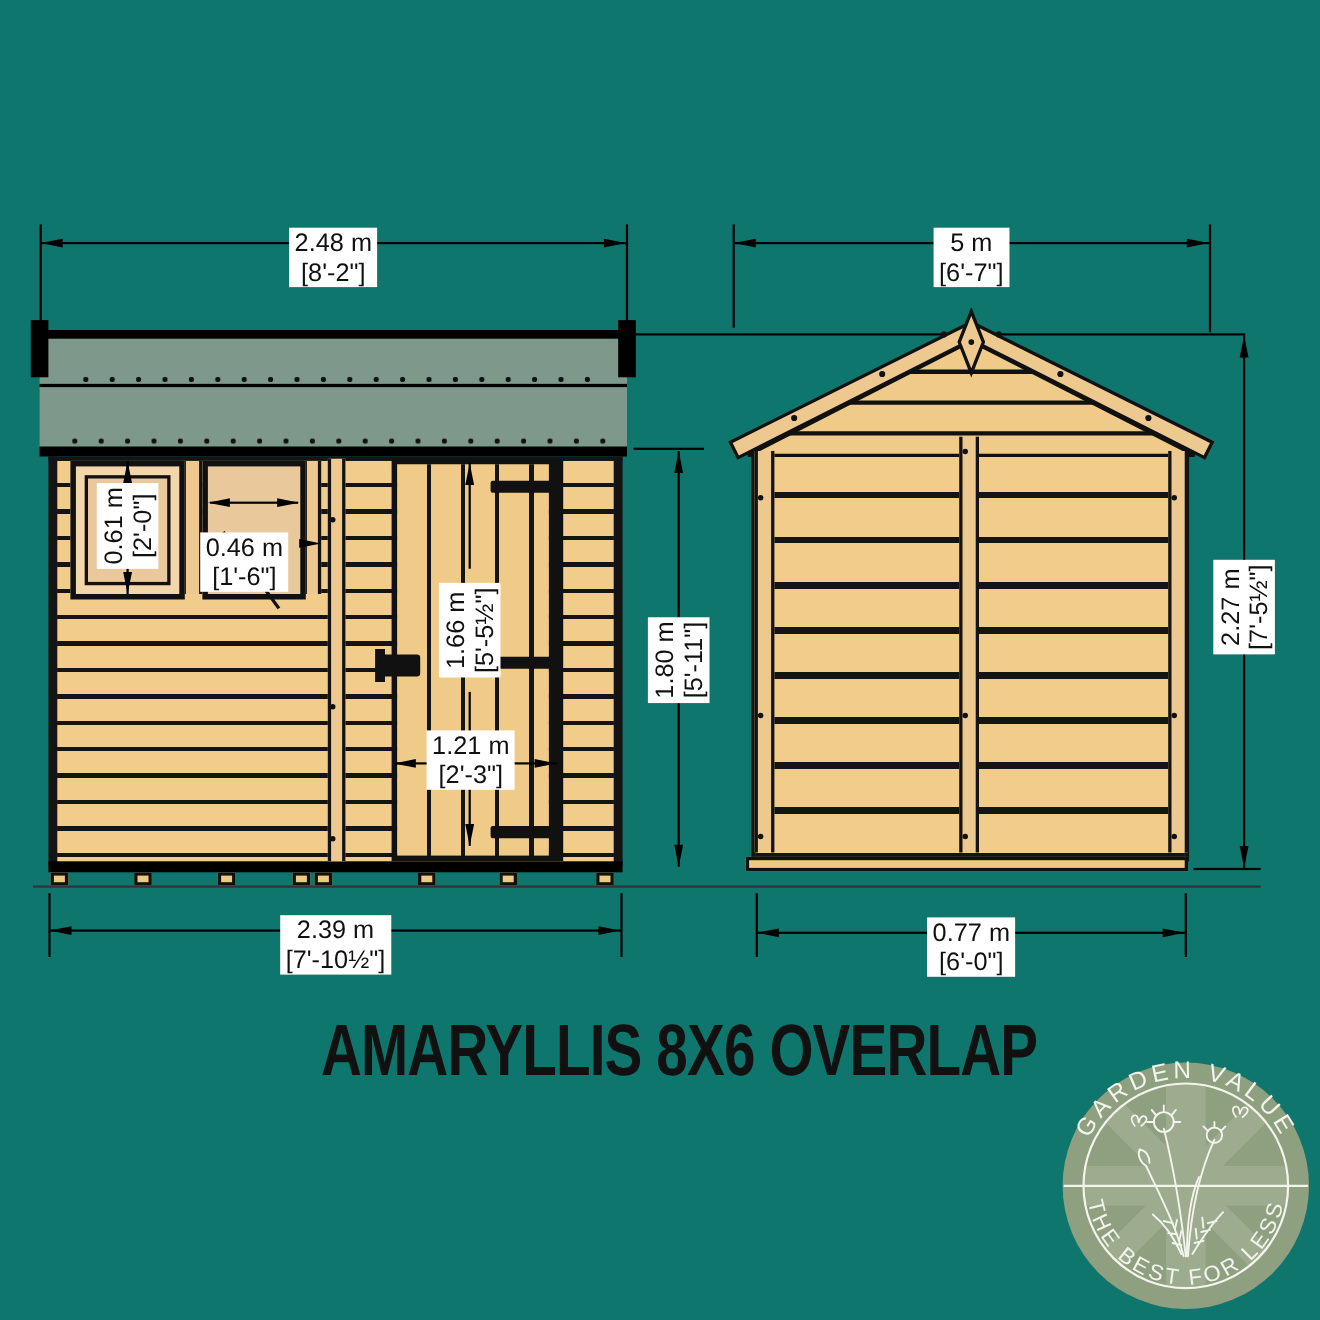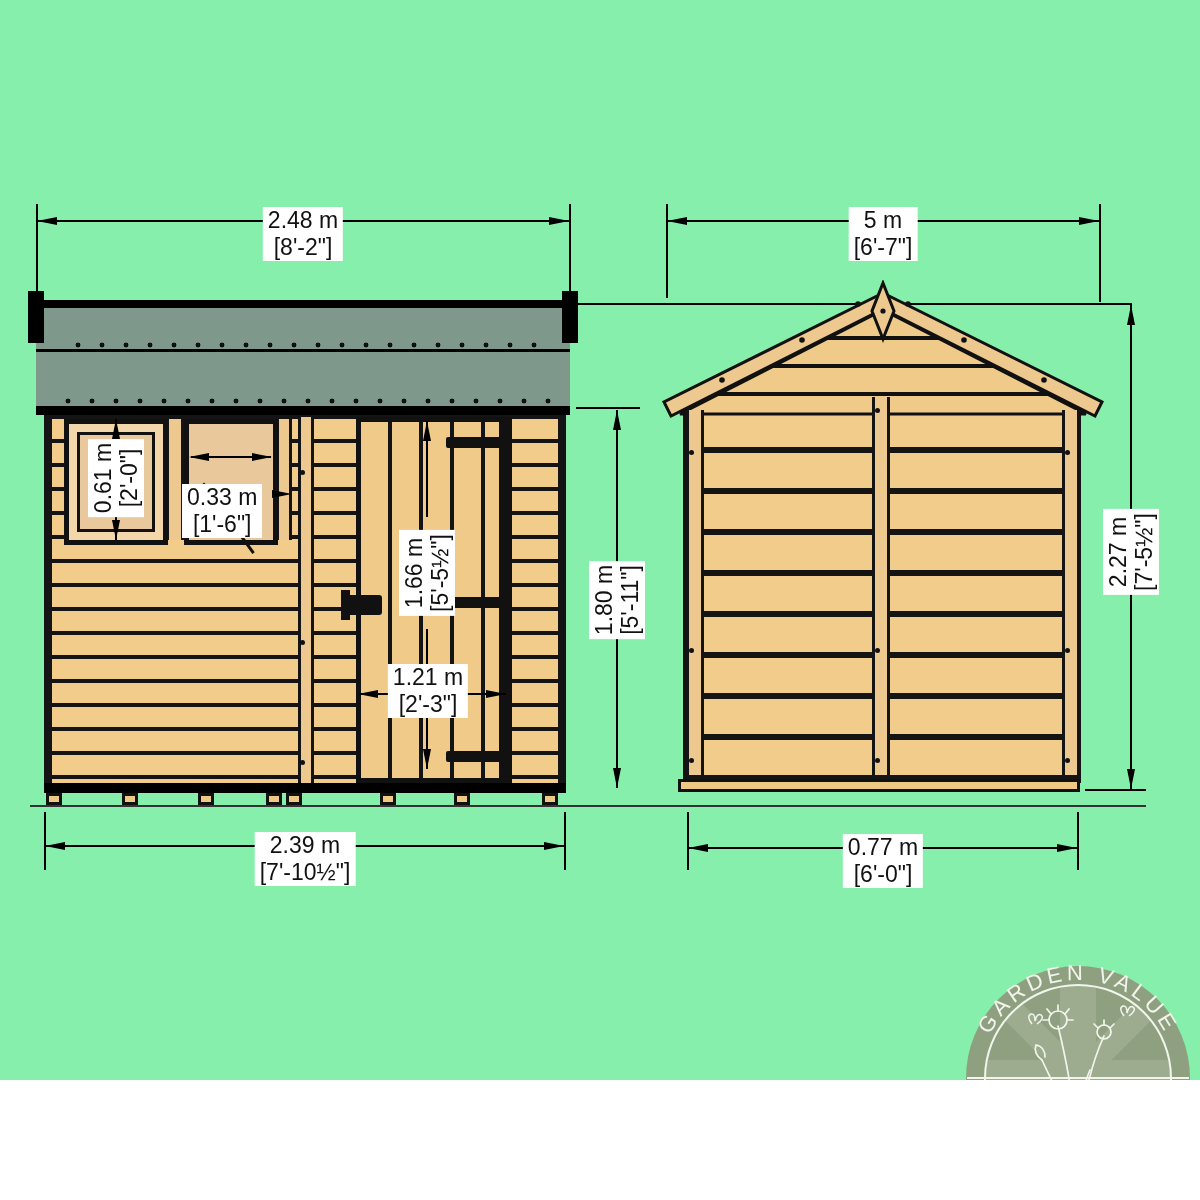--- a/index.html
+++ b/index.html
@@ -1,16 +1,16 @@
 <!DOCTYPE html>
 <html><head>
 <meta charset="utf-8">
 <style>
   html,body{margin:0;padding:0;background:#fff;}
-  #canvas{position:relative;width:1200px;height:1080px;background:#86efac;overflow:hidden;
+  #canvas{position:relative;width:1200px;height:1200px;background:#0f766e;overflow:hidden;
           font-family:"Liberation Sans",sans-serif;color:#111;}
   .hline,.vline{position:absolute;background:#000;}
   .ext{position:absolute;background:#000;}
   .arr{position:absolute;width:0;height:0;border-style:solid;}
   .arrL{border-width:4.5px 20px 4.5px 0;border-color:transparent #000 transparent transparent;}
   .arrR{border-width:4.5px 0 4.5px 20px;border-color:transparent transparent transparent #000;}
   .arrU{border-width:0 4.5px 20px 4.5px;border-color:transparent transparent #000 transparent;}
   .arrD{border-width:20px 4.5px 0 4.5px;border-color:#000 transparent transparent transparent;}
   .dlabel{position:absolute;background:#fff;font-size:23px;line-height:27px;text-align:center;
           white-space:nowrap;padding:0 5px;z-index:5;}
@@ -88,21 +88,21 @@
   <div class="trim" style="left:166px;top:419px;width:12px;height:121px;"></div>
 
   <div class="window" style="left:184px;top:419px;width:84px;height:116px;background:#e9c89c;">
     <div style="position:absolute;left:14px;top:58px;width:86px;height:3px;background:#111;transform:rotate(54deg);transform-origin:left center;"></div>
   </div>
   <div class="hline z3" style="left:191px;top:456px;width:80px;height:2px;"></div>
   <div class="arr arrL z3" style="left:189px;top:452.5px;"></div>
   <div class="arr arrR z3" style="left:252px;top:452.5px;"></div>
   <div class="arr arrR z3" style="left:272px;top:490px;"></div>
   <div class="dlabel" style="left:182px;top:484px;">
-    <div>0.33 m</div>
+    <div>0.46 m</div>
     <div>[1'-6"]</div>
   </div>
 
   <div class="trim" style="left:276px;top:419px;width:10px;height:121px;"></div>
   <div class="trim" style="left:298px;top:417px;width:10px;height:366px;"></div>
   <div class="nail" style="left:300px;top:470px;"></div>
   <div class="nail" style="left:300px;top:640px;"></div>
   <div class="nail" style="left:300px;top:760px;"></div>
 
   <div class="door" style="left:356px;top:417px;width:138px;height:356px;"></div>
@@ -230,20 +230,23 @@
   <div>
     <div class="vline" style="left:1130px;top:305px;width:2px;height:484px;"></div>
     <div class="arr arrU" style="left:1126.5px;top:305px;"></div>
     <div class="arr arrD" style="left:1126.5px;top:769px;"></div>
     <div class="dlabel-rot" style="left:1131px;top:552px;">
       <div>2.27 m</div>
       <div>[7'-5½"]</div>
     </div>
   </div>
 
+  <div id="title">
+    <span class="condense">AMARYLLIS 8X6 OVERLAP</span>
+  </div>
 
   <svg style="position:absolute;left:962px;top:962px;" width="232" height="232" viewBox="0 0 232 232">
     <defs>
       <clipPath id="ljc">
           <circle cx="116" cy="116" r="93"></circle>
         </clipPath>
       <path id="arcTop" d="M 18,116 A 98,98 0 0 1 214,116" fill="none"></path>
       <path id="arcBot" d="M 26,116 A 90,90 0 0 0 206,116" fill="none"></path>
     </defs>
     <circle cx="116" cy="116" r="112" fill="#8fa081"></circle>

